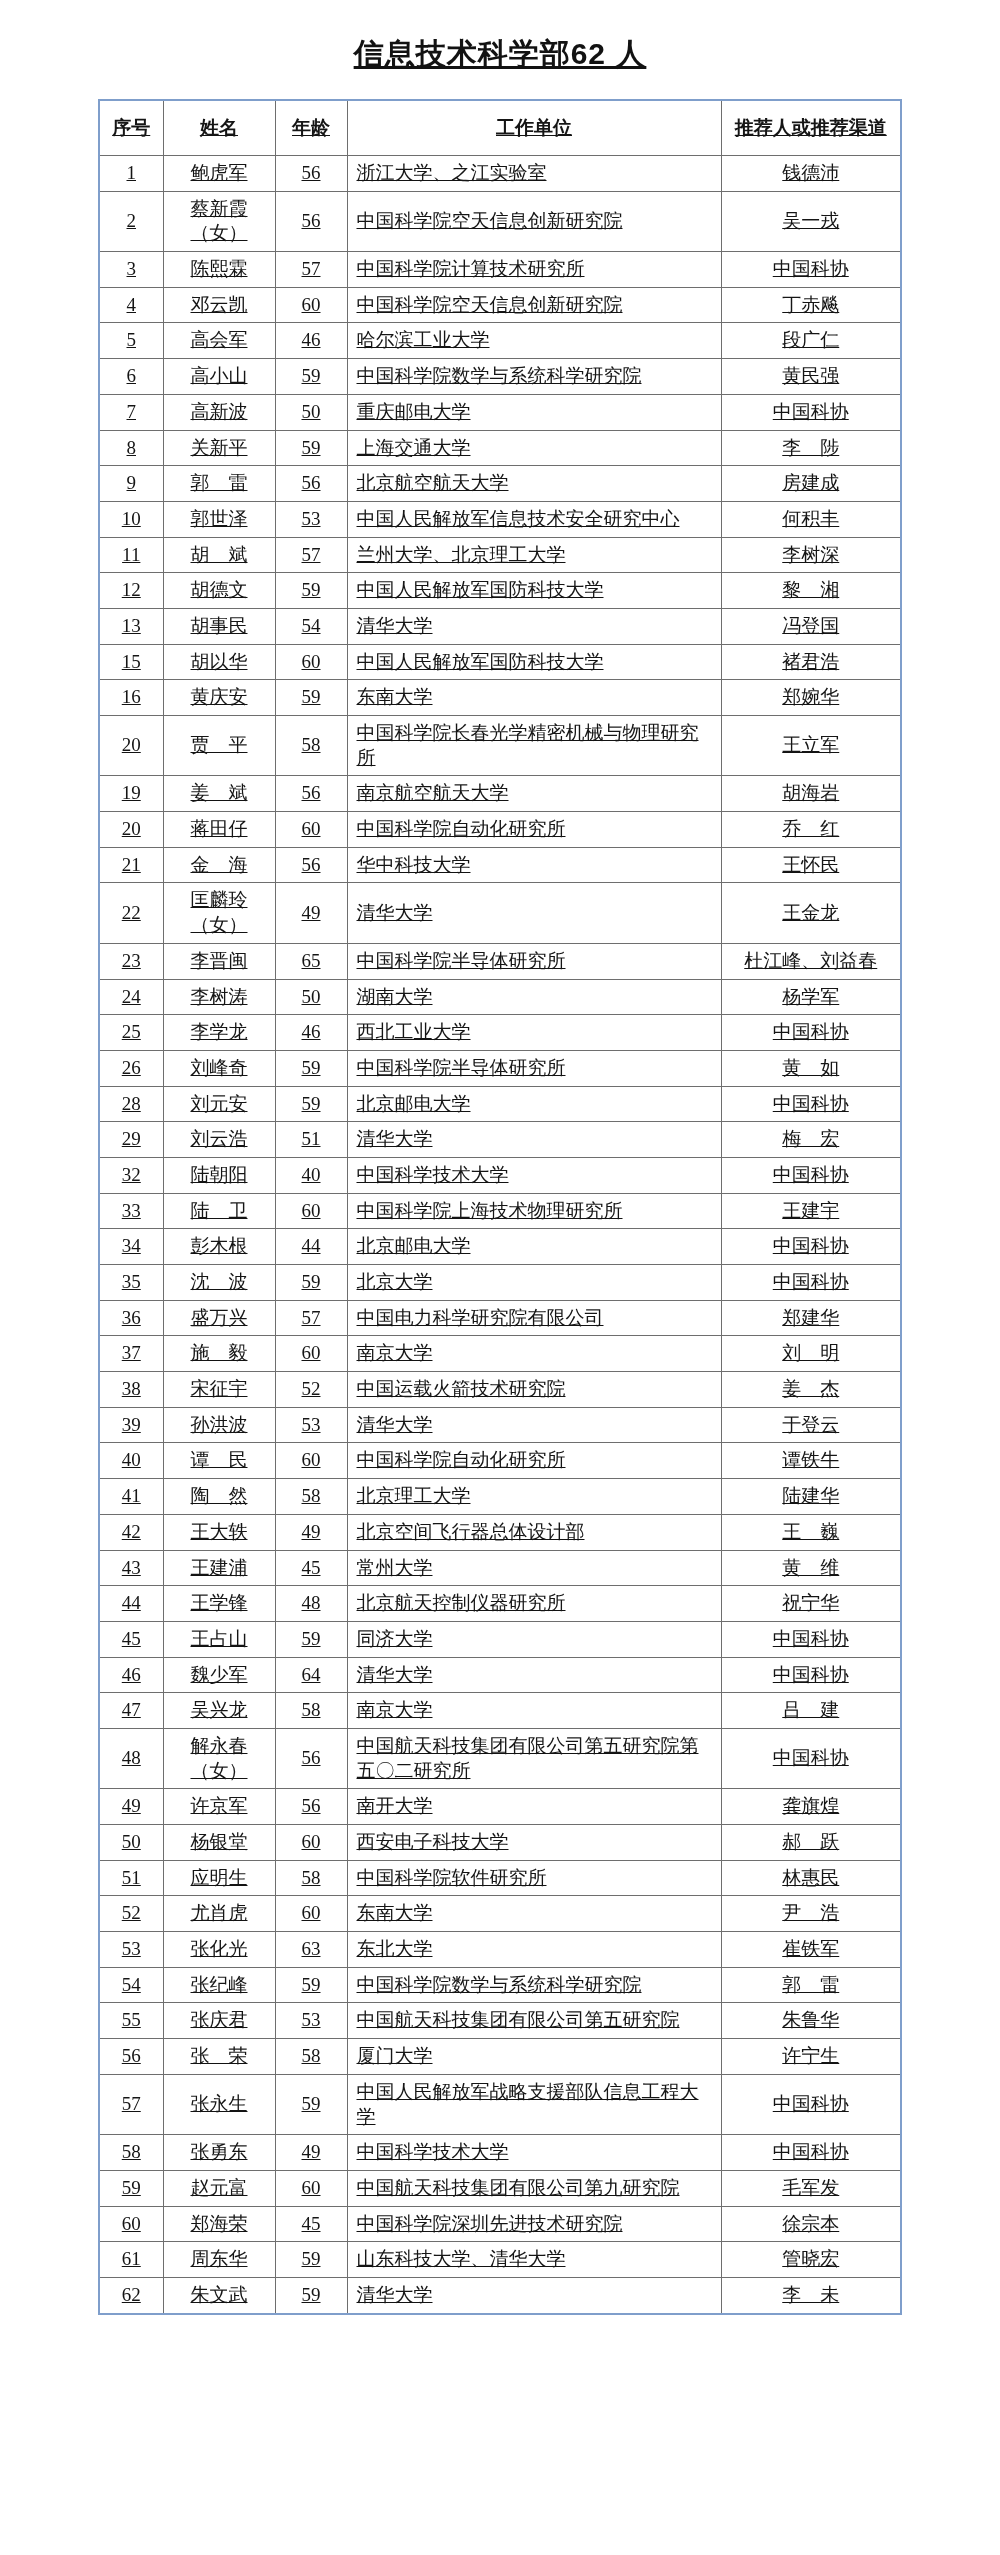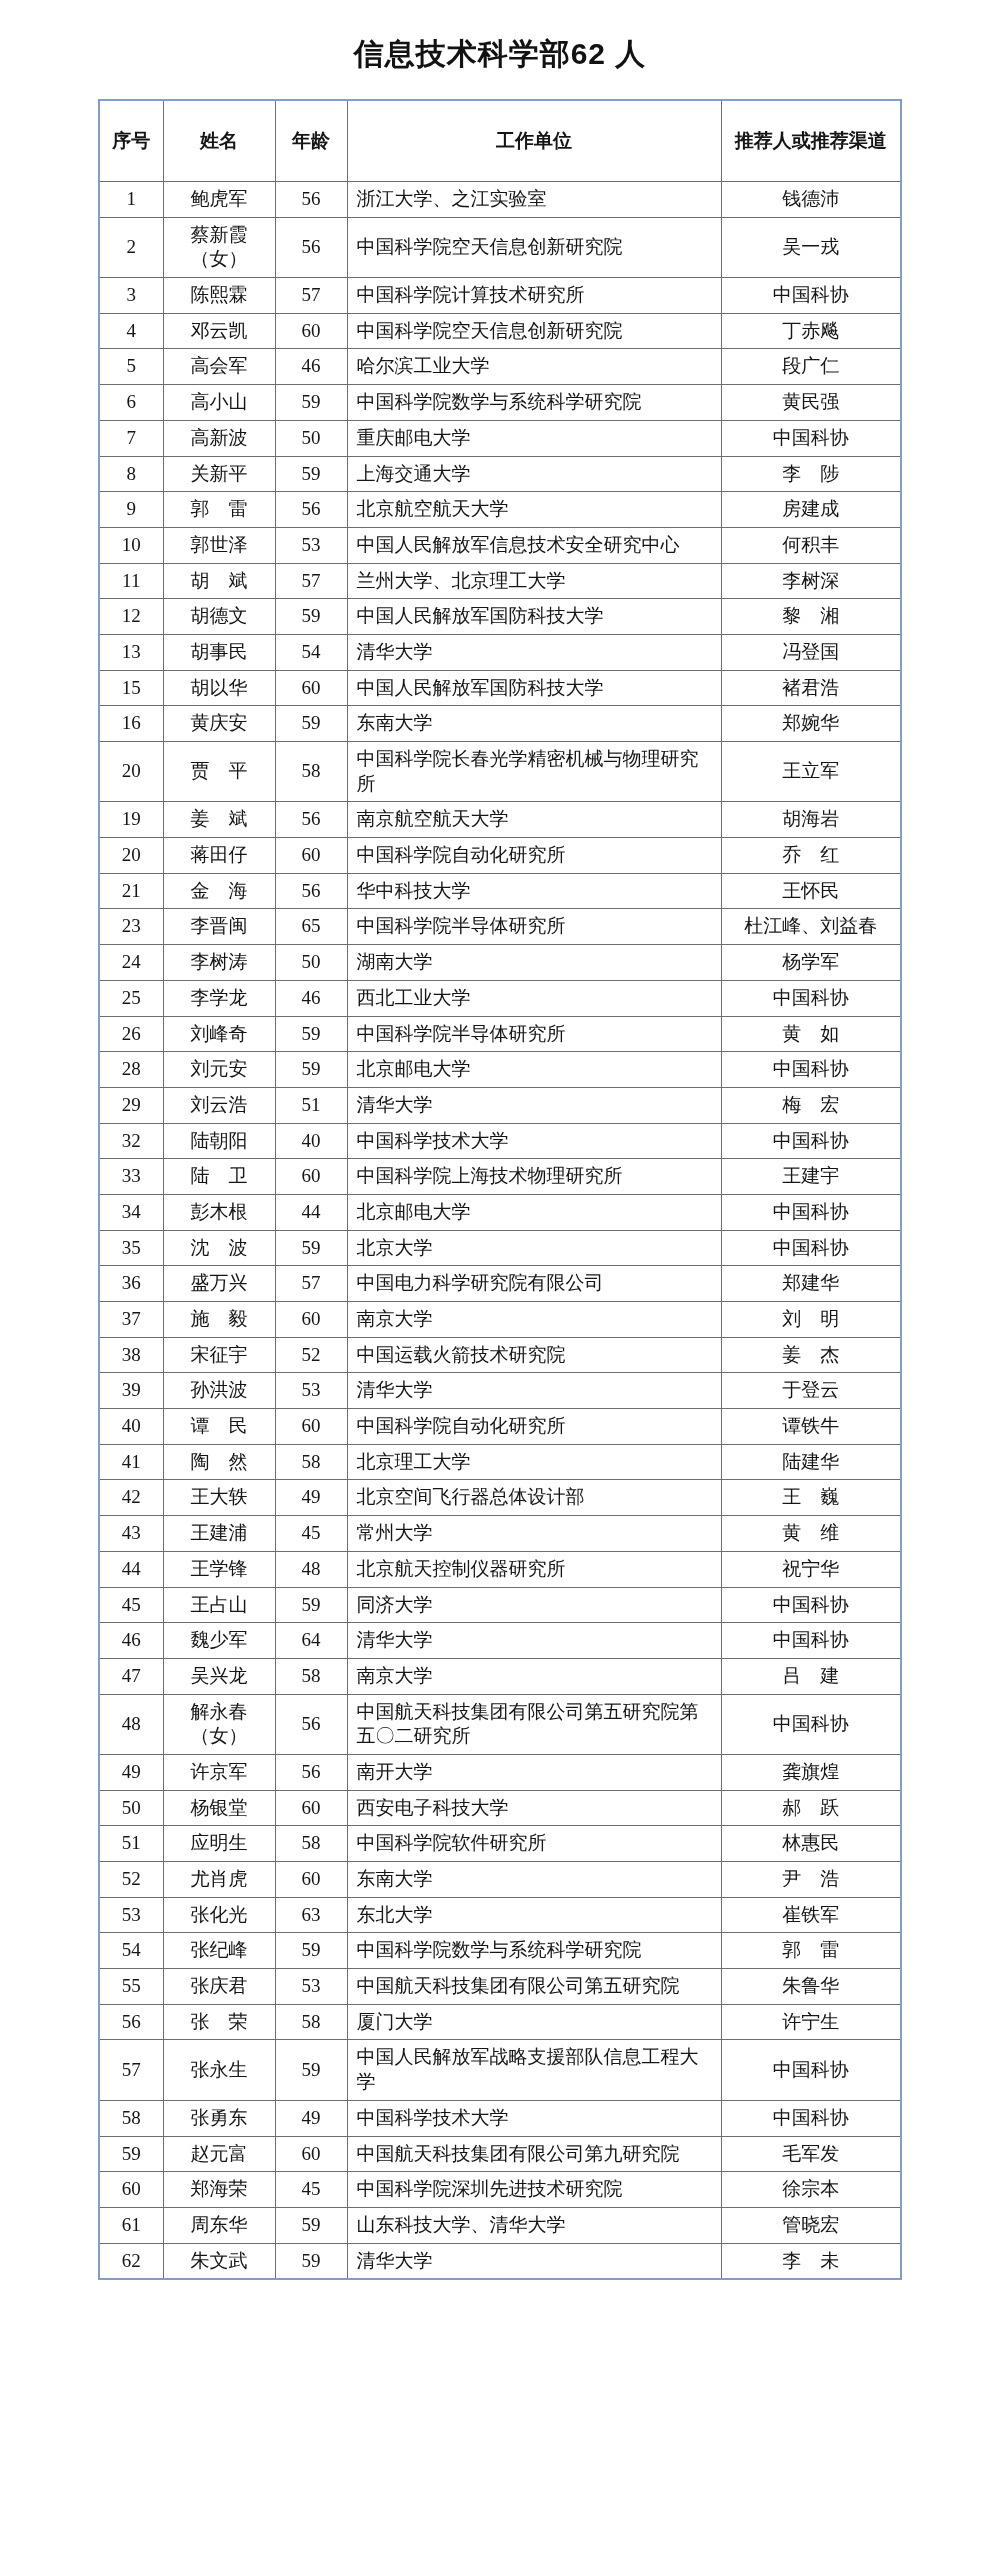--- a/index.html
+++ b/index.html
@@ -8,20 +8,21 @@
     background: #ffffff;
   }
   body {
     width: 1000px;
     height: 2555px;
     font-family: "Liberation Serif", serif;
     color: #121212;
   }
   .page {
     padding-top: 34px;
+    text-decoration: underline;
   }
   .doc-title {
     text-align: center;
     font-family: "Liberation Sans", sans-serif;
     font-weight: bold;
     font-size: 30px;
     color: #121212;
     margin: 0 0 24px 0;
     letter-spacing: 1px;
   }
@@ -39,21 +40,21 @@
   col.c-rec  { width: 180px; }
   th, td {
     border: 1px solid #6e6e6e;
     vertical-align: middle;
   }
   tr { border-bottom: 1px solid #8f8f8f; }
   th {
     font-family: "Liberation Sans", sans-serif;
     font-weight: bold;
     font-size: 19px;
-    padding: 27px 2px;
+    padding: 14px 2px;
     color: #151515;
   }
   td {
     font-size: 19px;
     line-height: 1.3;
     padding: 5px 3px;
     text-align: center;
     color: #151515;
   }
   td.cell-name {
@@ -221,20 +222,28 @@
     <td class="cell-rec">乔　红</td>
   </tr>
         <tr>
     <td class="cell-no">21</td>
     <td class="cell-name">金　海</td>
     <td class="cell-age">56</td>
     <td class="cell-unit">华中科技大学</td>
     <td class="cell-rec">王怀民</td>
   </tr>
         <tr>
+    <td class="cell-no">22</td>
+    <td class="cell-name">匡麟玲
+（女）</td>
+    <td class="cell-age">49</td>
+    <td class="cell-unit">清华大学</td>
+    <td class="cell-rec">王金龙</td>
+  </tr>
+        <tr>
     <td class="cell-no">23</td>
     <td class="cell-name">李晋闽</td>
     <td class="cell-age">65</td>
     <td class="cell-unit">中国科学院半导体研究所</td>
     <td class="cell-rec">杜江峰、刘益春</td>
   </tr>
         <tr>
     <td class="cell-no">24</td>
     <td class="cell-name">李树涛</td>
     <td class="cell-age">50</td>

